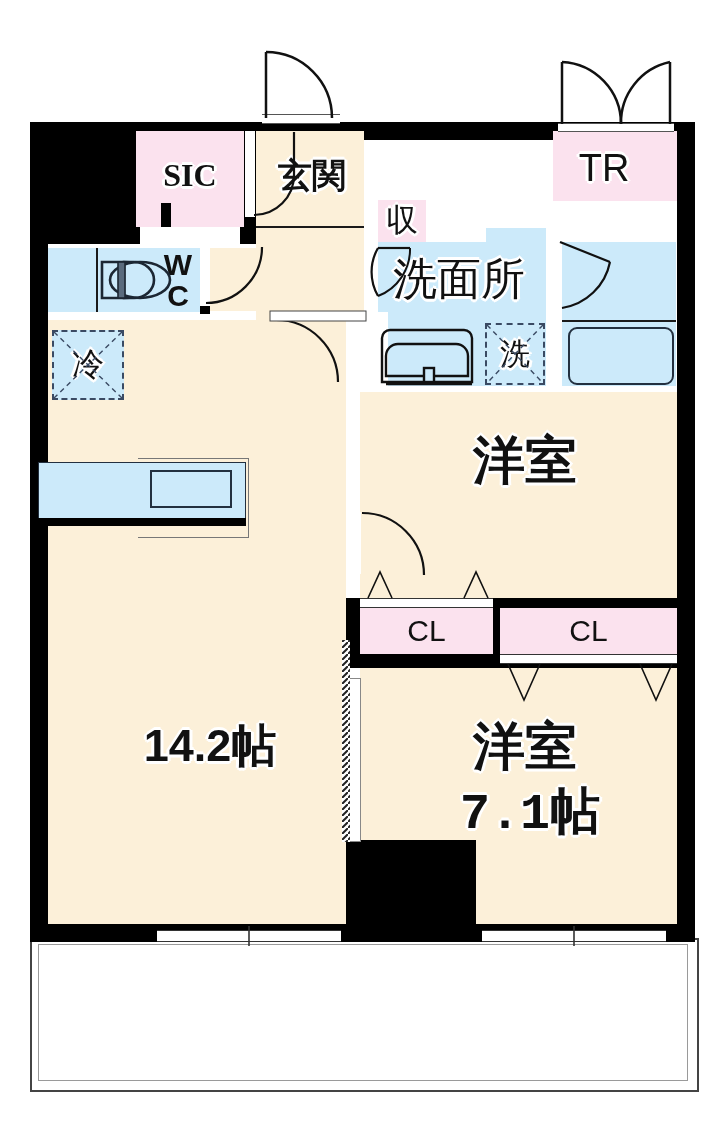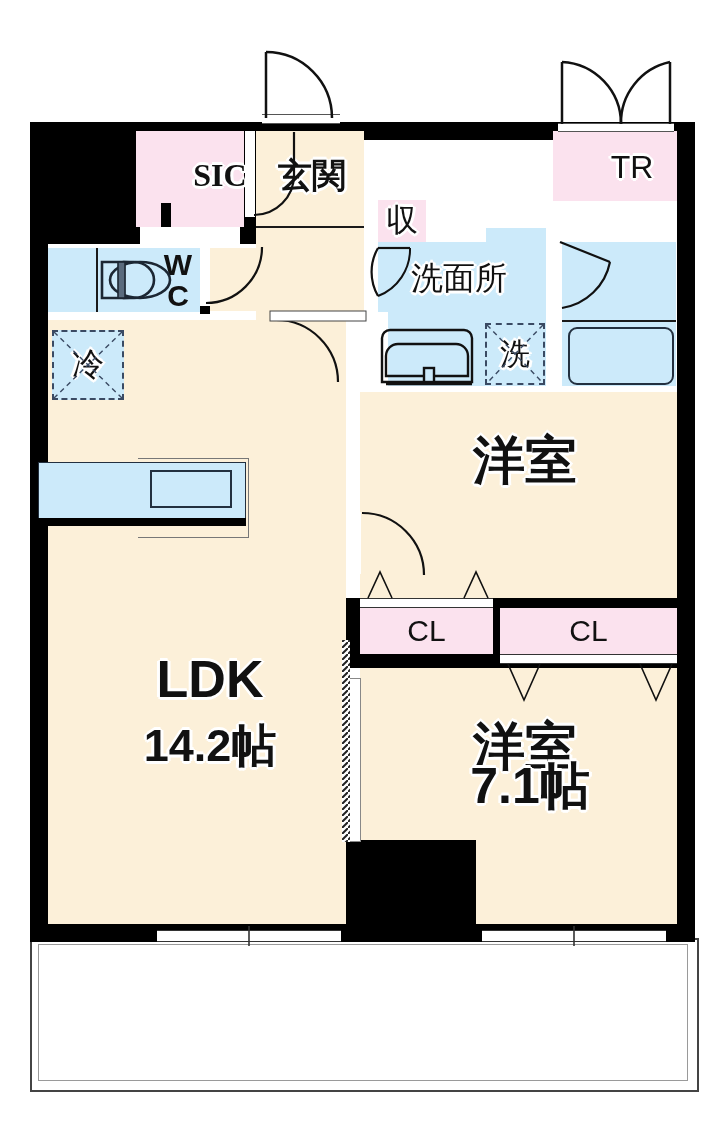--- a/index.html
+++ b/index.html
@@ -42,21 +42,21 @@
   <div class="abs wall" style="left:677px;top:122px;width:18px;height:820px;"></div>
   <div class="abs wall" style="left:30px;top:924px;width:665px;height:18px;"></div>
 
   <div class="abs wall" style="left:30px;top:122px;width:110px;height:122px;"></div>
   <div class="abs wall" style="left:240px;top:122px;width:28px;height:122px;"></div>
 
   <div class="abs closet" style="left:136px;top:131px;width:108px;height:86px;"></div>
   <div class="abs wall" style="left:161px;top:203px;width:10px;height:24px;"></div>
   <div class="abs closet" style="left:136px;top:203px;width:25px;height:24px;"></div>
   <div class="abs closet" style="left:171px;top:203px;width:73px;height:24px;"></div>
-  <div class="lbl mid" style="left:136px;top:158px;width:108px;height:36px;font-size:32px;font-family:'Liberation Serif',serif;padding-left:30px;">SIC</div>
+  <div class="lbl mid" style="left:136px;top:158px;width:108px;height:36px;font-size:32px;font-family:'Liberation Serif',serif;">SIC</div>
 
   <div class="abs floor" style="left:256px;top:131px;width:108px;height:96px;"></div>
   <div class="abs floor" style="left:256px;top:227px;width:108px;height:84px;"></div>
   <div class="abs thinline" style="left:256px;top:226px;width:108px;height:2px;"></div>
   <div class="lbl mid" style="left:262px;top:155px;width:100px;height:40px;font-size:34px;">玄関</div>
 
   <div class="abs white" style="left:245px;top:131px;width:10px;height:86px;"></div>
 
   <div class="abs water" style="left:48px;top:248px;width:152px;height:64px;"></div>
   <div class="abs thinline" style="left:96px;top:248px;width:2px;height:64px;"></div>
@@ -67,66 +67,65 @@
 
   <div class="abs floor" style="left:210px;top:248px;width:46px;height:63px;"></div>
 
   <div class="abs closet" style="left:378px;top:200px;width:48px;height:42px;"></div>
   <div class="lbl xs" style="left:378px;top:203px;width:48px;height:36px;font-size:32px;">収</div>
 
   <div class="abs water" style="left:378px;top:242px;width:168px;height:6px;"></div>
   <div class="abs water" style="left:486px;top:228px;width:60px;height:20px;"></div>
   <div class="abs water" style="left:378px;top:248px;width:168px;height:64px;"></div>
   <div class="abs water" style="left:388px;top:312px;width:158px;height:74px;"></div>
-  <div class="lbl sm" style="left:386px;top:258px;width:146px;height:42px;font-size:32px;">洗面所</div>
+  <div class="lbl sm" style="left:386px;top:258px;width:146px;height:42px;font-size:44px;">洗面所</div>
 
   <div class="abs water" style="left:485px;top:323px;width:60px;height:62px;border:2px dashed #3a4a63;box-sizing:border-box;"></div>
   <div class="lbl xs" style="left:485px;top:336px;width:60px;height:36px;font-size:30px;">洗</div>
 
   <div class="abs water" style="left:562px;top:242px;width:114px;height:144px;"></div>
   <div class="abs thinline" style="left:562px;top:320px;width:114px;height:2px;"></div>
   <div class="abs" style="left:568px;top:327px;width:102px;height:54px;border:2px solid #23303f;border-radius:9px;background:#cceafa;"></div>
 
   <div class="abs white" style="left:550px;top:242px;width:10px;height:66px;"></div>
 
   <div class="abs closet" style="left:553px;top:131px;width:124px;height:70px;"></div>
-  <div class="lbl mid" style="left:570px;top:150px;width:124px;height:36px;font-size:32px;font-weight:400;">TR</div>
+  <div class="lbl mid" style="left:542px;top:150px;width:124px;height:36px;font-size:38px;font-weight:400;">TR</div>
 
   <div class="abs floor" style="left:48px;top:320px;width:298px;height:200px;"></div>
   <div class="abs floor" style="left:48px;top:520px;width:298px;height:404px;"></div>
   <div class="abs floor" style="left:256px;top:311px;width:108px;height:10px;"></div>
 
   <div class="abs water" style="left:52px;top:330px;width:72px;height:70px;border:2px dashed #3a4a63;box-sizing:border-box;"></div>
   <div class="lbl xs" style="left:52px;top:345px;width:72px;height:40px;font-size:32px;">冷</div>
 
   <div class="abs water" style="left:38px;top:462px;width:208px;height:58px;border:1px solid #23303f;box-sizing:border-box;"></div>
   <div class="abs water" style="left:150px;top:470px;width:82px;height:38px;border:2px solid #23303f;box-sizing:border-box;"></div>
   <div class="abs wall" style="left:38px;top:518px;width:208px;height:8px;"></div>
   <div class="abs" style="left:138px;top:458px;width:110px;height:78px;border:1px solid #777;border-left:none;background:transparent;"></div>
 
-  <div class="lbl big" style="left:110px;top:652px;width:200px;height:56px;font-size:52px;">LDK</div>
   <div class="lbl big" style="left:95px;top:718px;width:230px;height:56px;font-size:45px;">14.2帖</div>
 
   <div class="abs floor" style="left:360px;top:392px;width:317px;height:206px;"></div>
   <div class="lbl big" style="left:440px;top:432px;width:170px;height:58px;font-size:52px;">洋室</div>
   <div class="abs white" style="left:350px;top:512px;width:11px;height:62px;"></div>
 
   <div class="abs wall" style="left:346px;top:598px;width:331px;height:70px;"></div>
   <div class="abs closet" style="left:360px;top:608px;width:133px;height:46px;"></div>
   <div class="abs closet" style="left:500px;top:608px;width:177px;height:46px;"></div>
   <div class="lbl xs nsh" style="left:360px;top:613px;width:133px;height:36px;font-size:30px;">CL</div>
   <div class="lbl xs nsh" style="left:500px;top:613px;width:177px;height:36px;font-size:30px;">CL</div>
 
   <div class="abs white" style="left:360px;top:598px;width:133px;height:10px;border-top:1px solid #333;border-bottom:1px solid #333;box-sizing:border-box;"></div>
   <div class="abs white" style="left:500px;top:654px;width:177px;height:10px;border-top:1px solid #333;border-bottom:1px solid #333;box-sizing:border-box;"></div>
 
   <div class="abs floor" style="left:360px;top:668px;width:317px;height:256px;"></div>
   <div class="abs wall" style="left:346px;top:840px;width:130px;height:102px;"></div>
   <div class="lbl big" style="left:440px;top:718px;width:170px;height:58px;font-size:52px;">洋室</div>
-  <div class="lbl big" style="left:440px;top:758px;width:180px;height:56px;font-size:50px;">7.1帖</div>
+  <div class="lbl big" style="left:440px;top:786px;width:180px;height:56px;font-size:50px;font-family:Liberation Mono, monospace;">7.1帖</div>
 
   <div class="abs white" style="left:349px;top:678px;width:12px;height:164px;border:1px solid #888;box-sizing:border-box;"></div>
 
   <div class="abs white" style="left:157px;top:930px;width:184px;height:12px;border-top:1px solid #333;border-bottom:1px solid #333;box-sizing:border-box;"></div>
   <div class="abs white" style="left:482px;top:930px;width:184px;height:12px;border-top:1px solid #333;border-bottom:1px solid #333;box-sizing:border-box;"></div>
 
   <div class="abs white" style="left:262px;top:114px;width:78px;height:10px;border-top:1px solid #555;border-bottom:1px solid #555;box-sizing:border-box;"></div>
 
   <div class="abs white" style="left:558px;top:123px;width:116px;height:9px;border-top:1px solid #555;border-bottom:1px solid #555;box-sizing:border-box;"></div>
 

